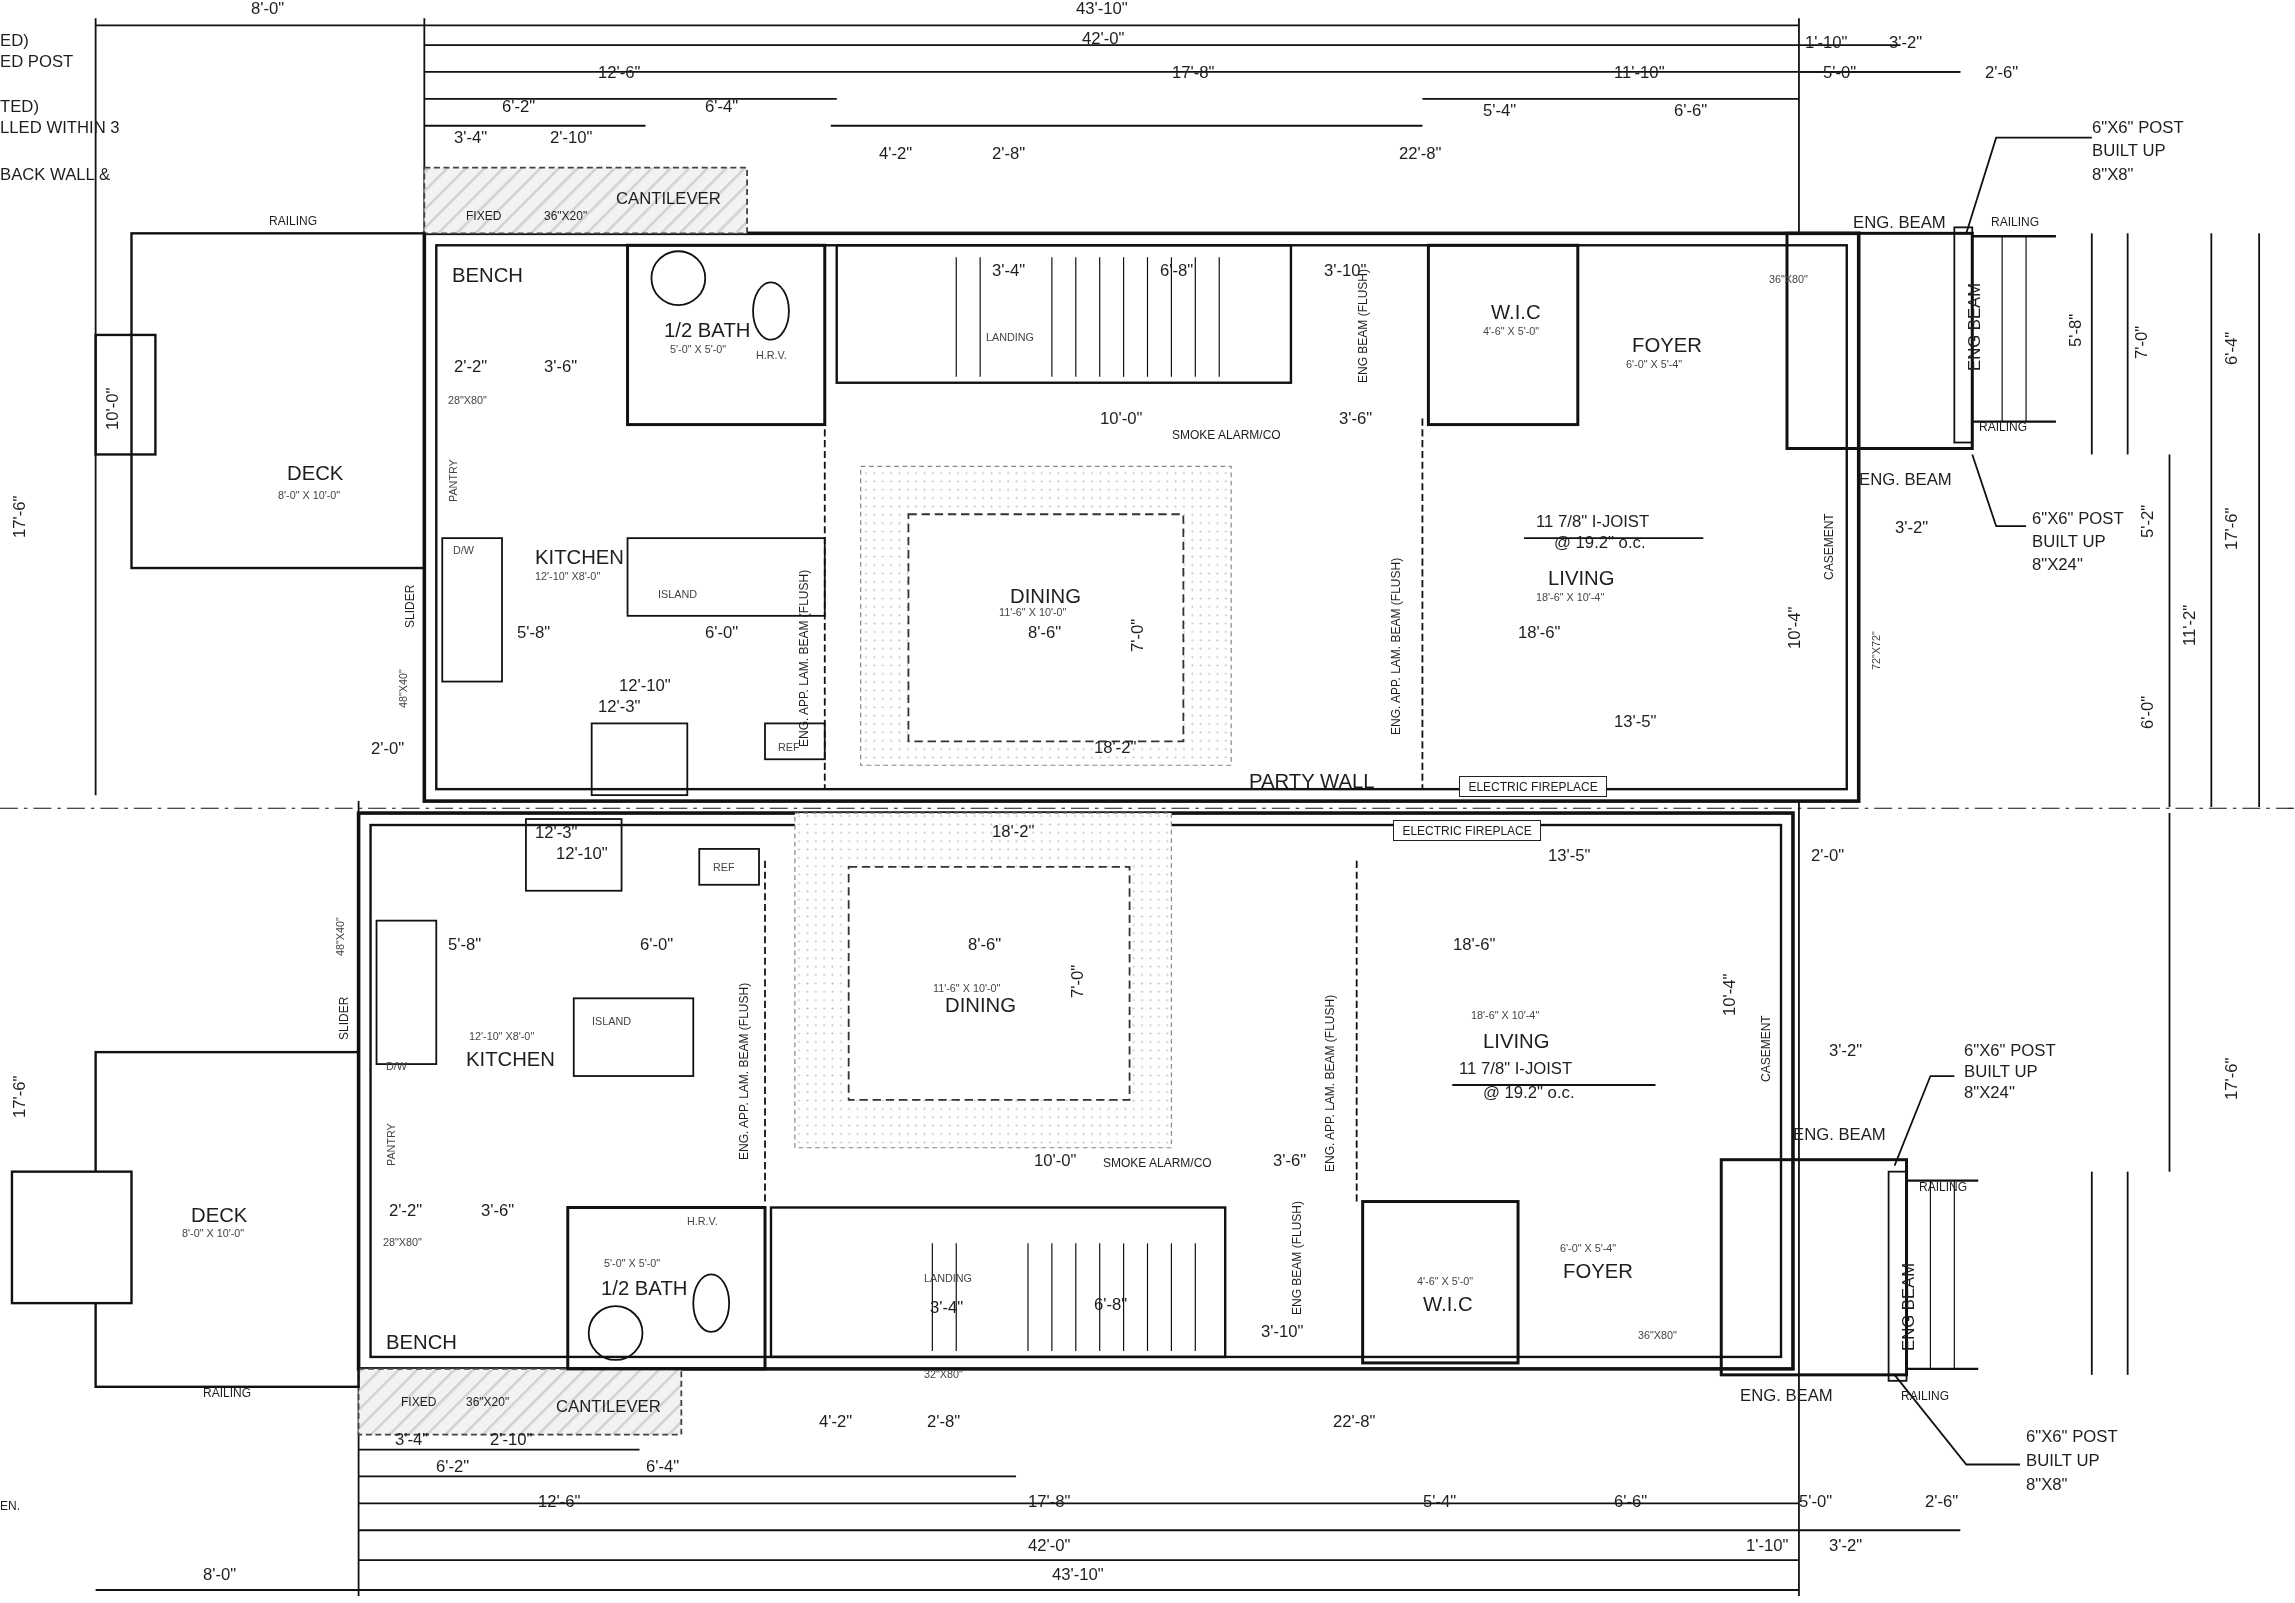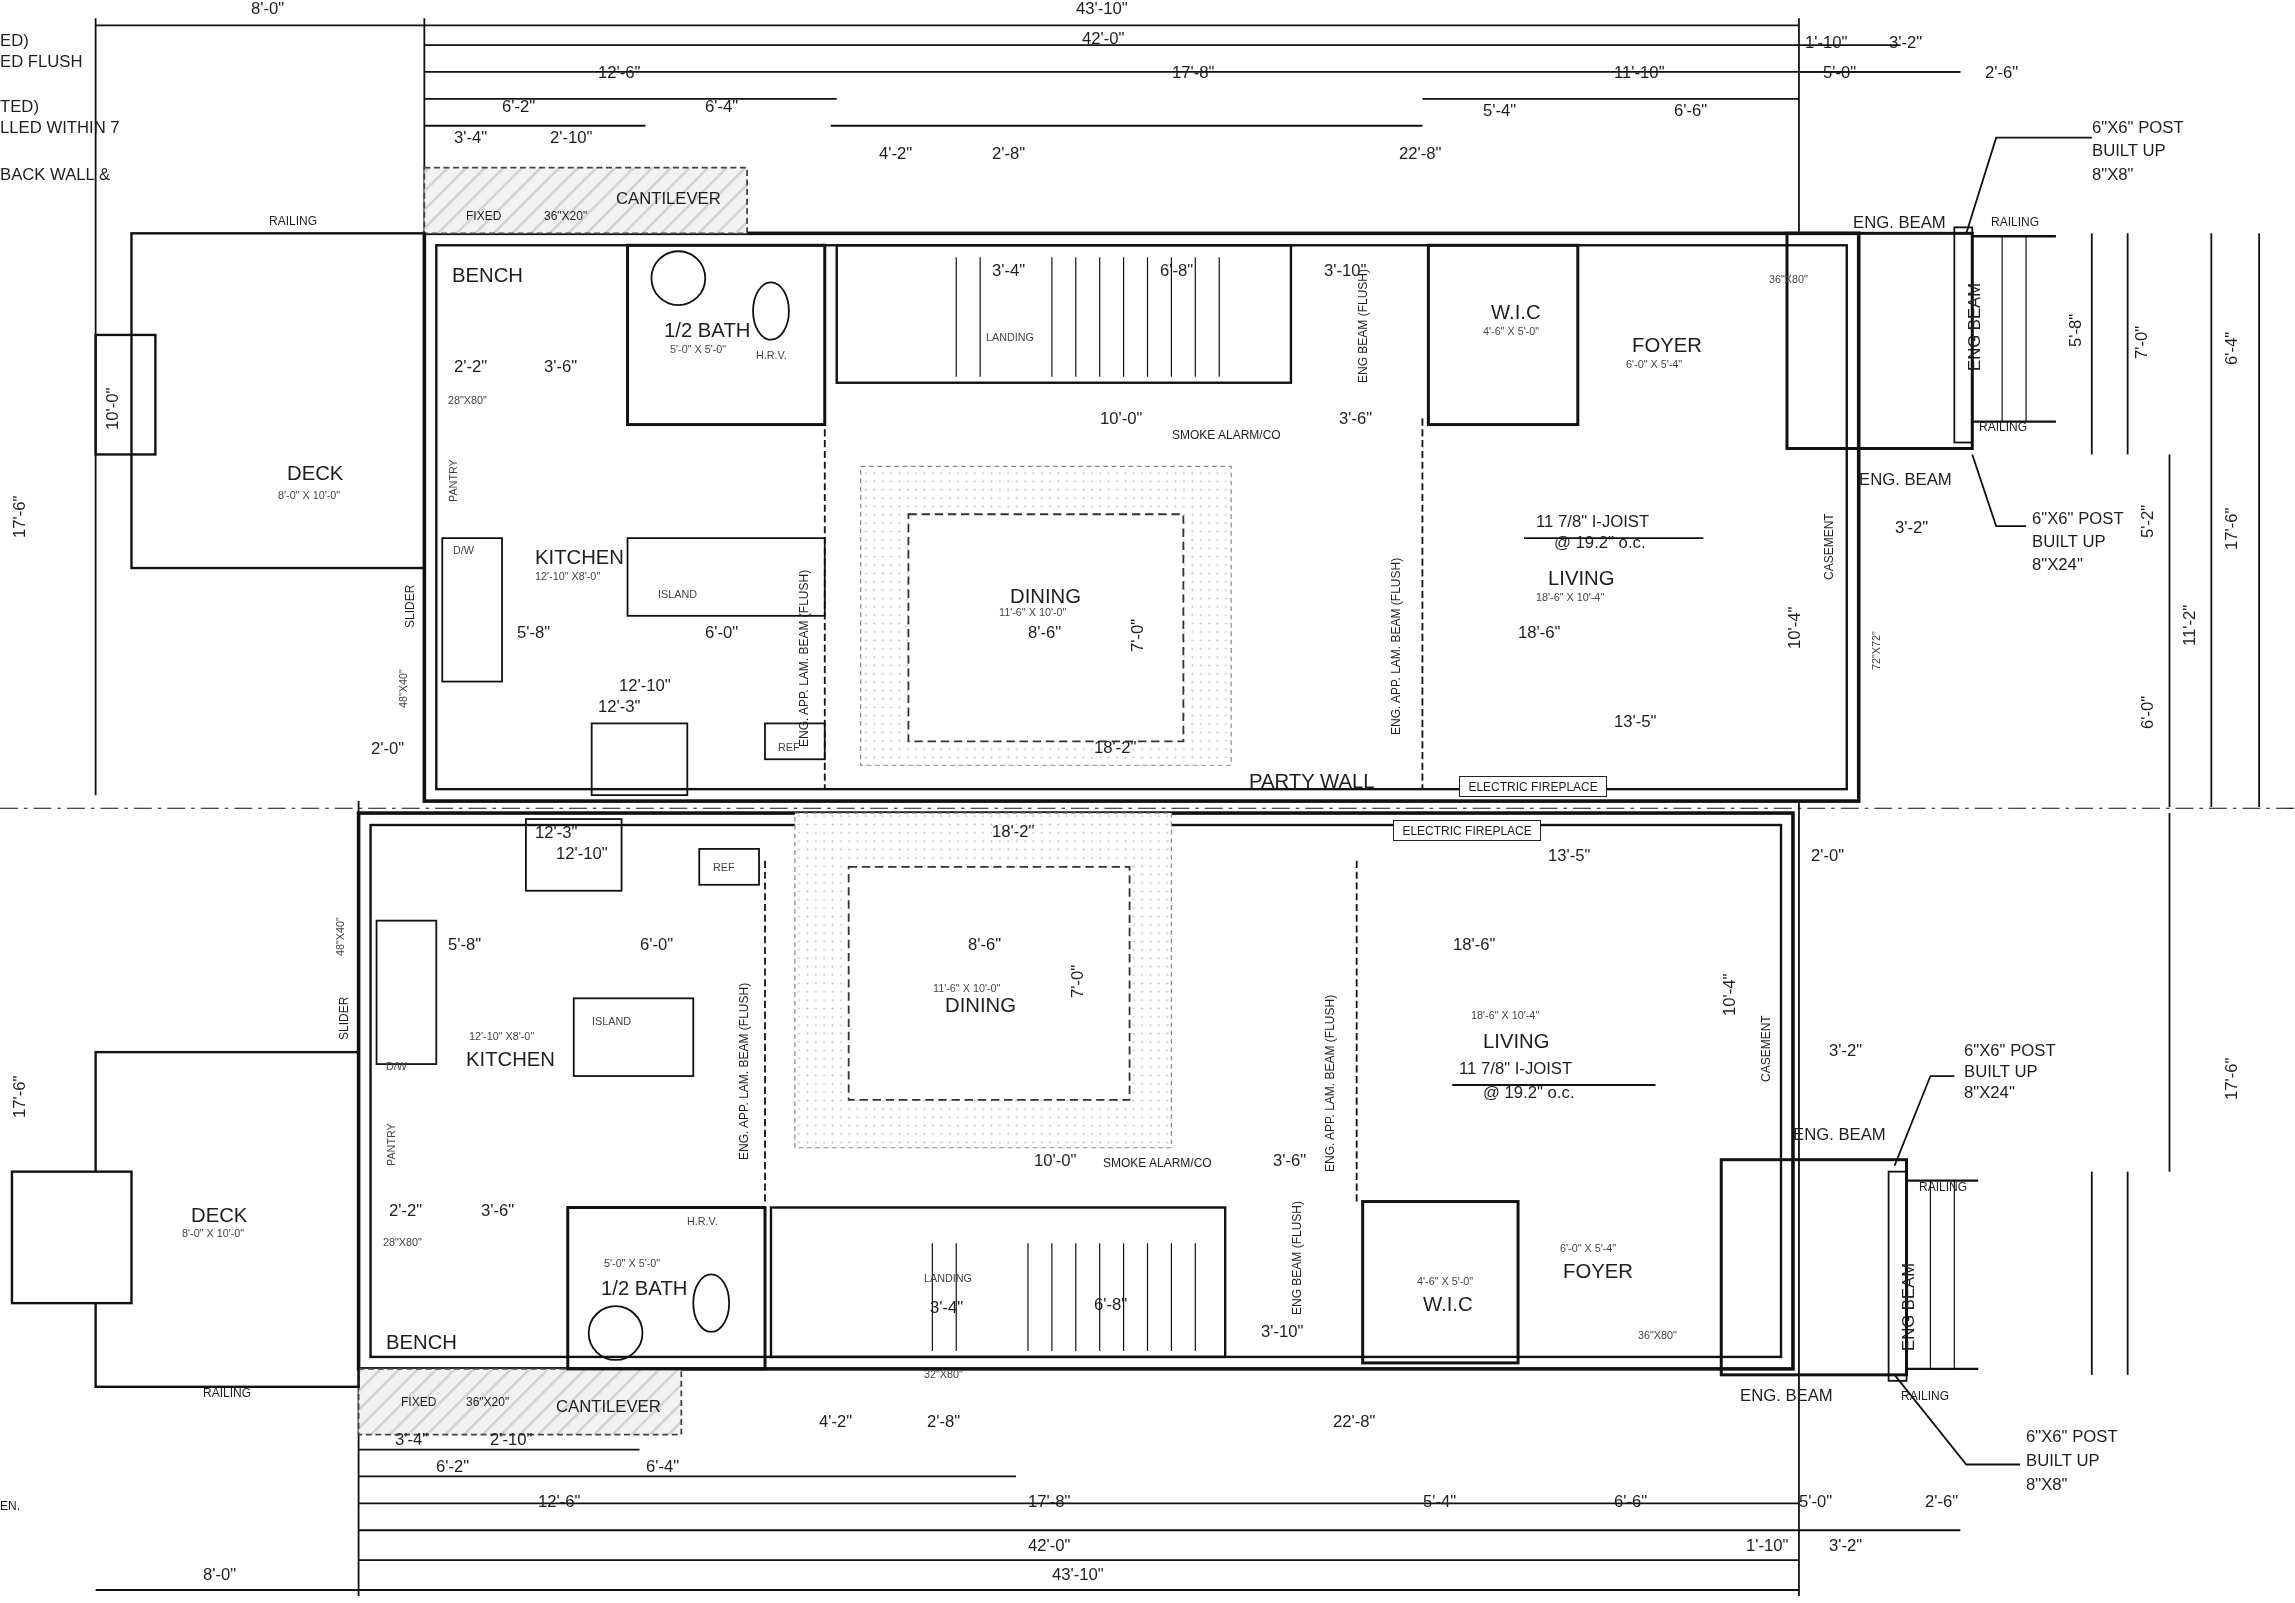--- a/index.html
+++ b/index.html
@@ -163,23 +163,23 @@
 
   <g stroke="#111" stroke-width="3" fill="none">
     <polyline points="3290,390 3340,230 3500,230"></polyline>
     <polyline points="3300,760 3340,880 3390,880"></polyline>
     <polyline points="3170,1950 3230,1800 3270,1800"></polyline>
     <polyline points="3170,2300 3290,2450 3380,2450"></polyline>
   </g>
 </svg>
 
 <div class="lbl note" style="left:0;top:33px;">ED)</div>
-<div class="lbl note" style="left:0;top:54px;">ED FLUSH</div>
+<div class="lbl note" style="left:0;top:54px;">ED POST</div>
 <div class="lbl note" style="left:0;top:99px;">TED)</div>
-<div class="lbl note" style="left:0;top:120px;">LLED WITHIN 7</div>
+<div class="lbl note" style="left:0;top:120px;">LLED WITHIN 3</div>
 <div class="lbl note" style="left:0;top:167px;">BACK WALL &amp;</div>
 <div class="lbl small" style="left:0;top:1500px;">EN.</div>
 
 <div class="lbl dim" style="left:1076px;top:1.2px;">43'-10"</div>
 <div class="lbl dim" style="left:251px;top:1.2px;">8'-0"</div>
 <div class="lbl dim" style="left:1082px;top:31px;">42'-0"</div>
 <div class="lbl dim" style="left:1805px;top:35px;">1'-10"</div>
 <div class="lbl dim" style="left:1889px;top:35px;">3'-2"</div>
 <div class="lbl dim" style="left:1823px;top:65px;">5'-0"</div>
 <div class="lbl dim" style="left:1985px;top:65px;">2'-6"</div>

